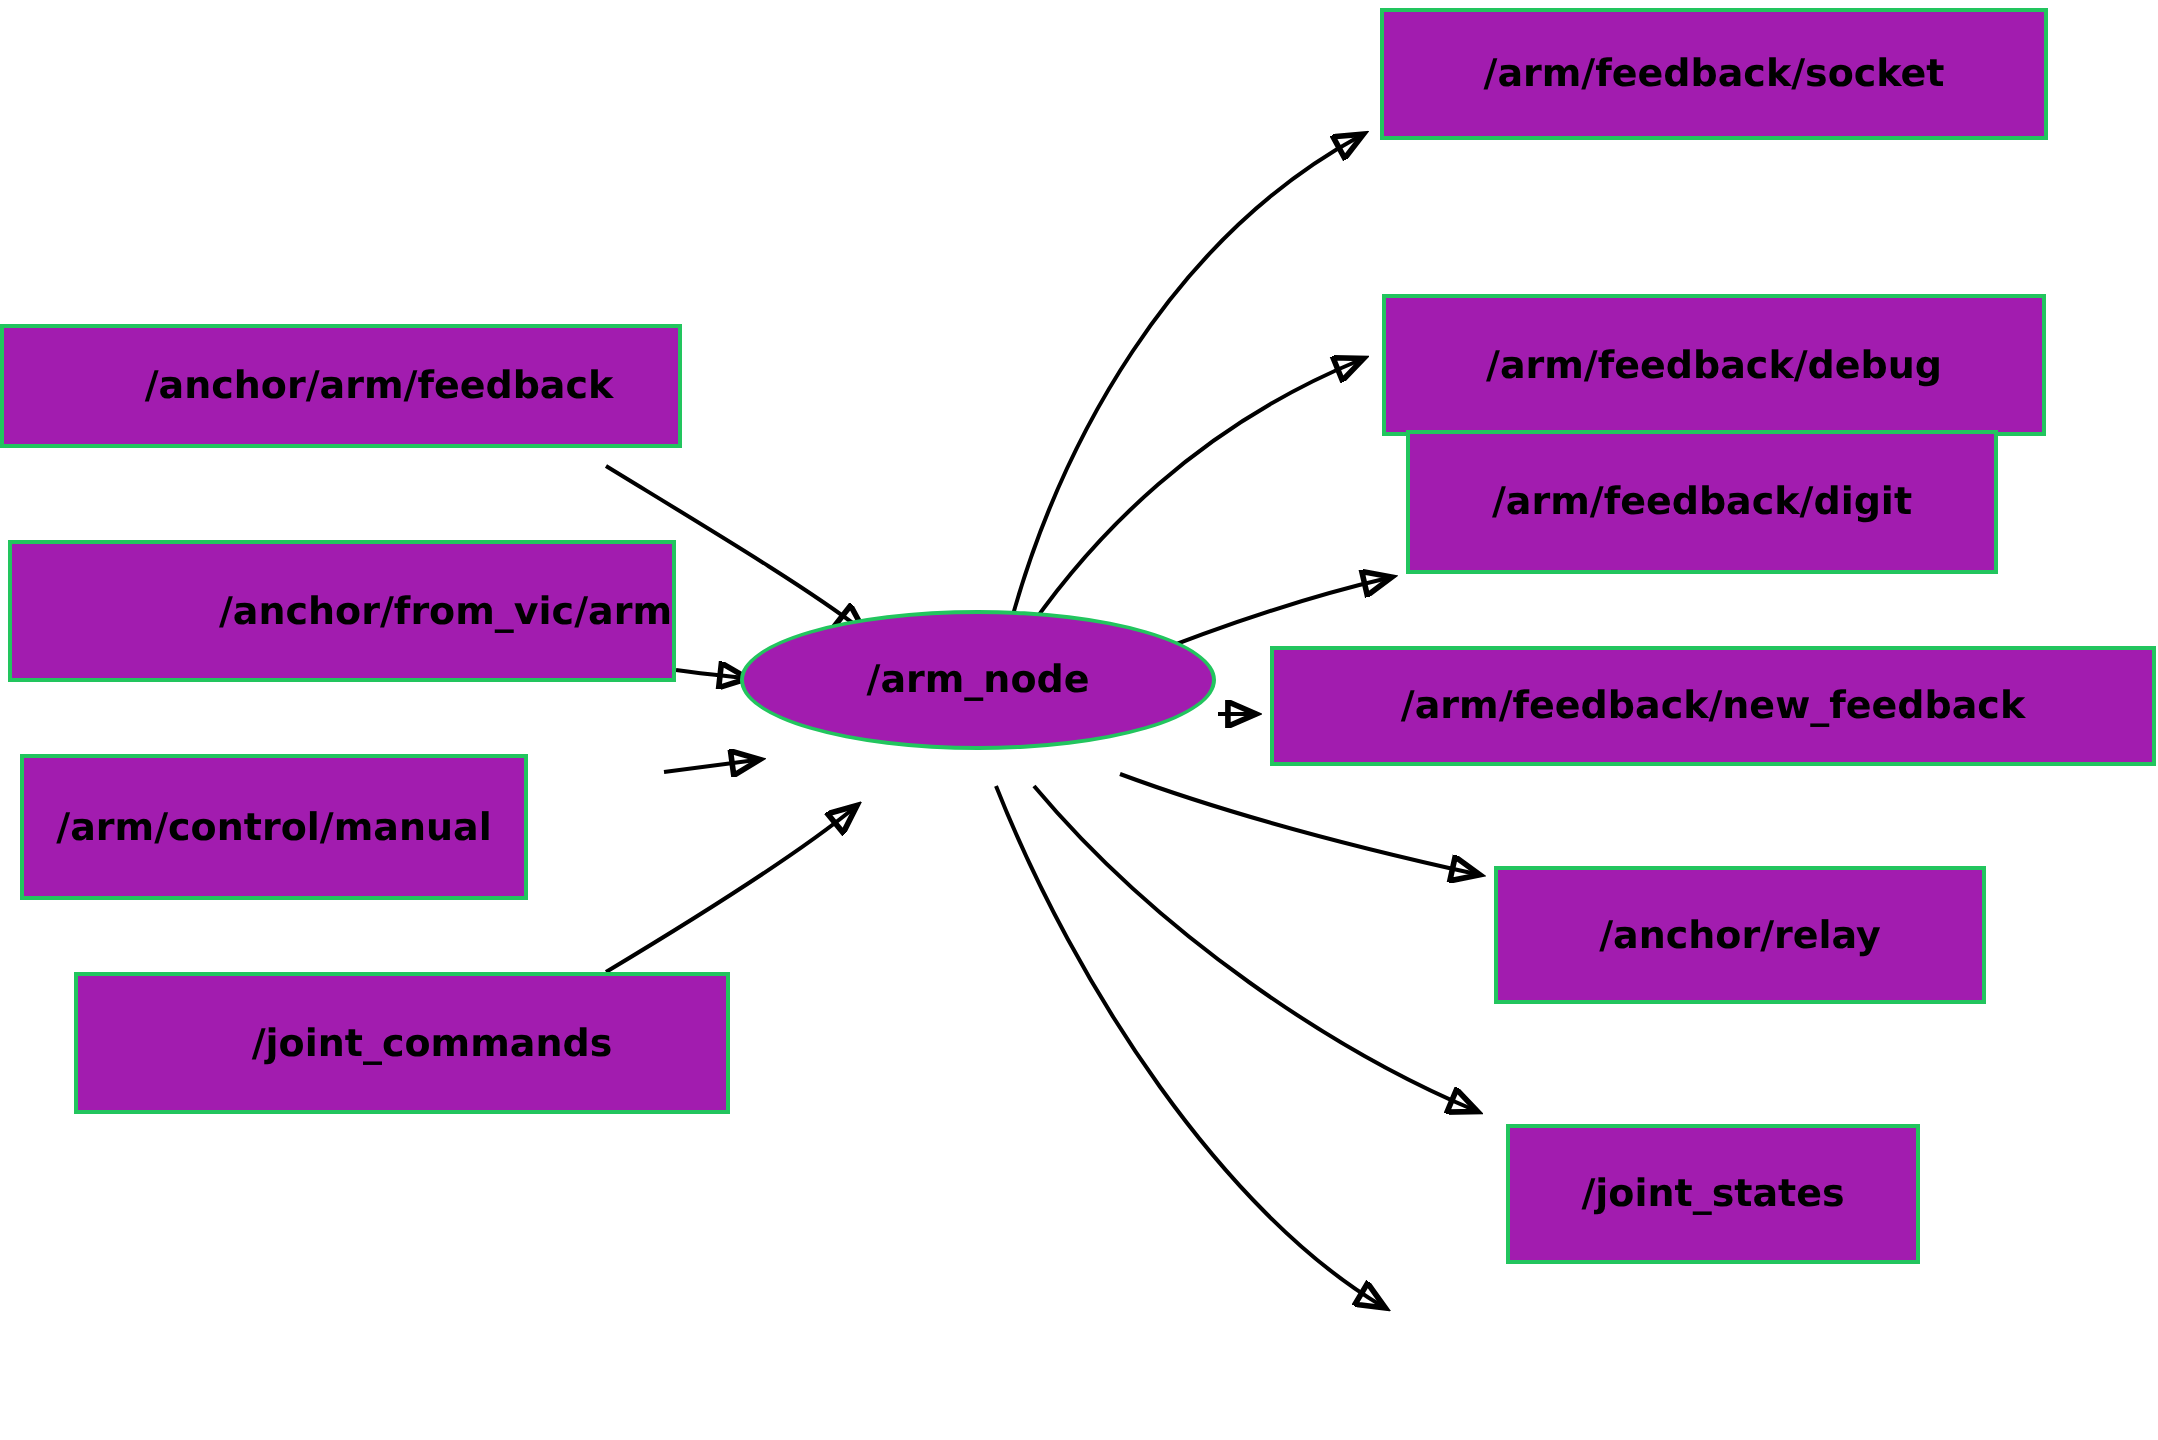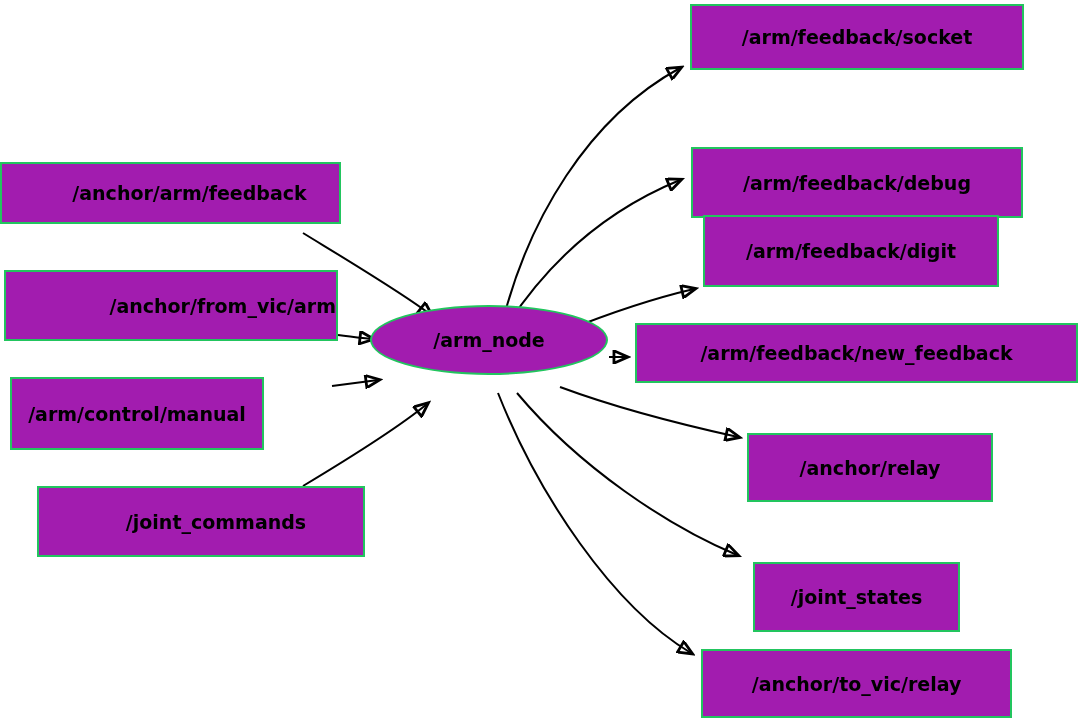--- a/index.html
+++ b/index.html
@@ -112,17 +112,14 @@
   </div>
   <div class="gnode out3">
     <span>/arm/feedback/new_feedback</span>
   </div>
   <div class="gnode out4">
     <span>/anchor/relay</span>
   </div>
   <div class="gnode out5">
     <span>/joint_states</span>
   </div>
-  <div class="gnode out6">
-    <span>/anchor/to_vic/relay</span>
-  </div>
 
 </div>
 
 </body></html>

